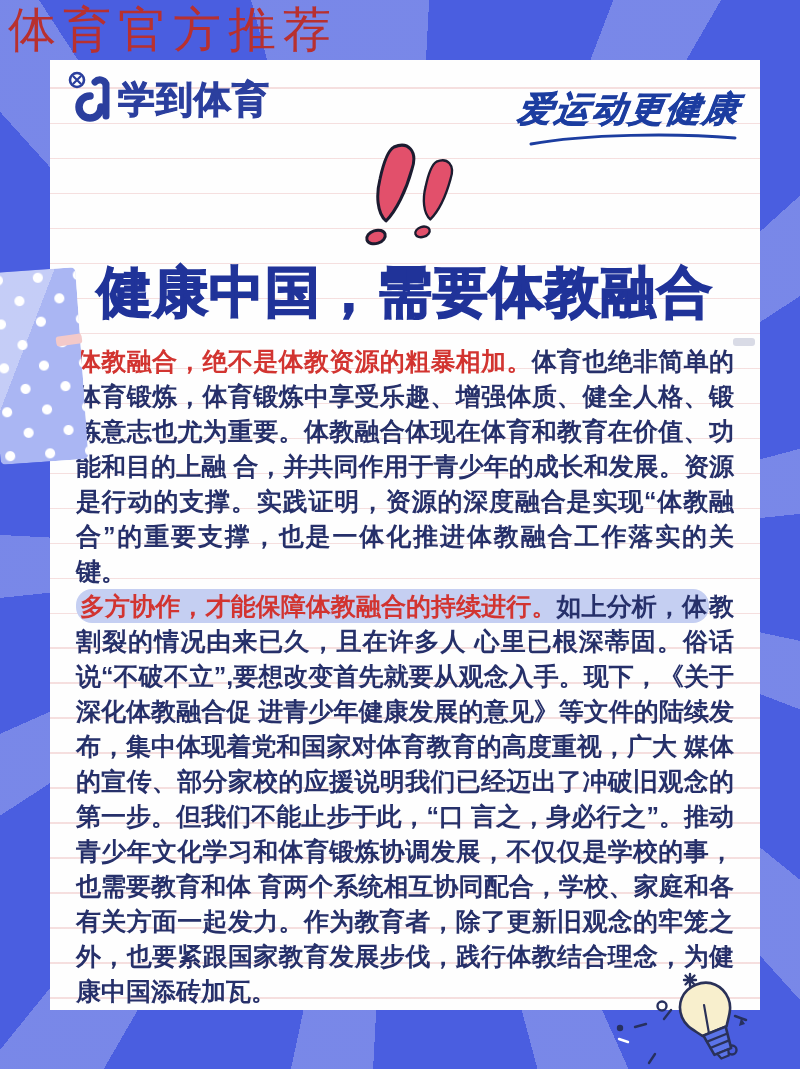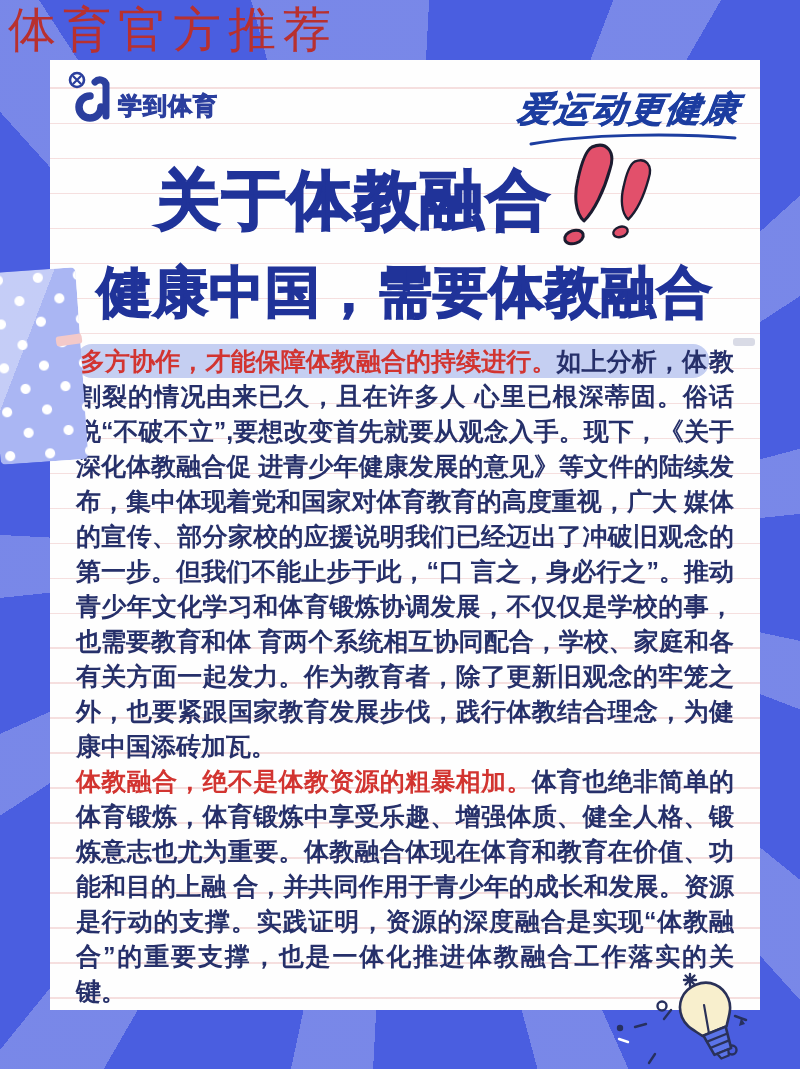--- a/index.html
+++ b/index.html
@@ -51,21 +51,21 @@
       rgba(0,0,0,0) 0 33.5px, rgba(236,186,186,0.45) 33.5px 35px);
     background-position:0 -6px;
   }
   .card-header{
     display:flex;justify-content:space-between;align-items:flex-start;
     padding:10px 20px 0 16px;height:70px;box-sizing:border-box;
   }
   .logo{display:flex;align-items:flex-end;color:#2b3f9e;}
   .logo-glyph{width:50px;height:54px;display:block;}
   .logo-text{
-    font-size:24px;font-weight:900;letter-spacing:1px;color:#2b3f9e;
+    font-size:37px;font-weight:900;letter-spacing:1px;color:#2b3f9e;
     line-height:1;margin-left:2px;margin-bottom:6px;
     -webkit-text-stroke:1px #2b3f9e;
   }
   .slogan-wrap{margin-top:16px;text-align:right;}
   .slogan{
     font-size:35px;font-weight:900;font-style:italic;color:#1c3da0;
     transform:skewX(-8deg);display:inline-block;letter-spacing:2px;
     -webkit-text-stroke:0.8px #1c3da0;
   }
   .swoosh{display:block;margin-top:-2px;margin-left:auto;}
@@ -122,38 +122,37 @@
     </div>
     <div class="slogan-wrap">
       <span class="slogan">爱运动更健康</span>
       <svg class="swoosh" width="215" height="16" viewBox="0 0 215 16">
         <path d="M6,13 C60,3 150,2 210,7" fill="none" stroke="#1c3da0" stroke-width="3" stroke-linecap="round"></path>
       </svg>
     </div>
   </div>
 
   <div class="title-row">
-    <span class="page-title">关于体教融合</span>
     <svg class="bangs" viewBox="0 0 96 112">
       <g stroke="#1c1c30" stroke-width="3" stroke-linejoin="round">
         <path d="M34,6 C48,0 58,10 52,28 C46,50 36,70 26,80 C17,72 16,54 20,38 C23,24 27,10 34,6 Z" fill="#e2506b"></path>
         <ellipse cx="16" cy="96" rx="9.5" ry="6.5" fill="#e2506b" transform="rotate(-18 16 96)"></ellipse>
         <g transform="translate(50,16) scale(0.78)">
           <path d="M34,6 C48,0 58,10 52,28 C46,50 36,70 26,80 C17,72 16,54 20,38 C23,24 27,10 34,6 Z" fill="#e2506b"></path>
           <ellipse cx="16" cy="96" rx="9.5" ry="6.5" fill="#e2506b" transform="rotate(-18 16 96)"></ellipse>
         </g>
       </g>
     </svg>
   </div>
 
   <div class="subtitle">健康中国，需要体教融合</div>
 
   <div class="article">
+    <p><span class="red-lead">体教融合，绝不是体教资源的粗暴相加。</span><span>体育也绝非简单的体育锻炼，体育锻炼中享受乐趣、增强体质、健全人格、锻炼意志也尤为重要。体教融合体现在体育和教育在价值、功能和目的上融 合，并共同作用于青少年的成长和发展。资源是行动的支撑。实践证明，资源的深度融合是实现“体教融合”的重要支撑，也是一体化推进体教融合工作落实的关键。</span></p>
     <p><span class="hl"><span class="red-lead">多方协作，才能保障体教融合的持续进行。</span><span>如上分析，体</span></span><span>教割裂的情况由来已久，且在许多人 心里已根深蒂固。俗话说“不破不立”,要想改变首先就要从观念入手。现下，《关于深化体教融合促 进青少年健康发展的意见》等文件的陆续发布，集中体现着党和国家对体育教育的高度重视，广大 媒体的宣传、部分家校的应援说明我们已经迈出了冲破旧观念的第一步。但我们不能止步于此，“口 言之，身必行之”。推动青少年文化学习和体育锻炼协调发展，不仅仅是学校的事，也需要教育和体 育两个系统相互协同配合，学校、家庭和各有关方面一起发力。作为教育者，除了更新旧观念的牢笼之外，也要紧跟国家教育发展步伐，践行体教结合理念，为健康中国添砖加瓦。</span></p>
-    <p><span class="red-lead">体教融合，绝不是体教资源的粗暴相加。</span><span>体育也绝非简单的体育锻炼，体育锻炼中享受乐趣、增强体质、健全人格、锻炼意志也尤为重要。体教融合体现在体育和教育在价值、功能和目的上融 合，并共同作用于青少年的成长和发展。资源是行动的支撑。实践证明，资源的深度融合是实现“体教融合”的重要支撑，也是一体化推进体教融合工作落实的关键。</span></p>
   </div>
 
 </div>
 
 <div class="pink-sliver"></div>
 <div class="gray-dash"></div>
 
 <div class="bulb-wrap">
   <svg width="192" height="111" viewBox="0 0 192 111">
     <g stroke="#27305f" stroke-width="2.4" stroke-linecap="round" fill="none">

